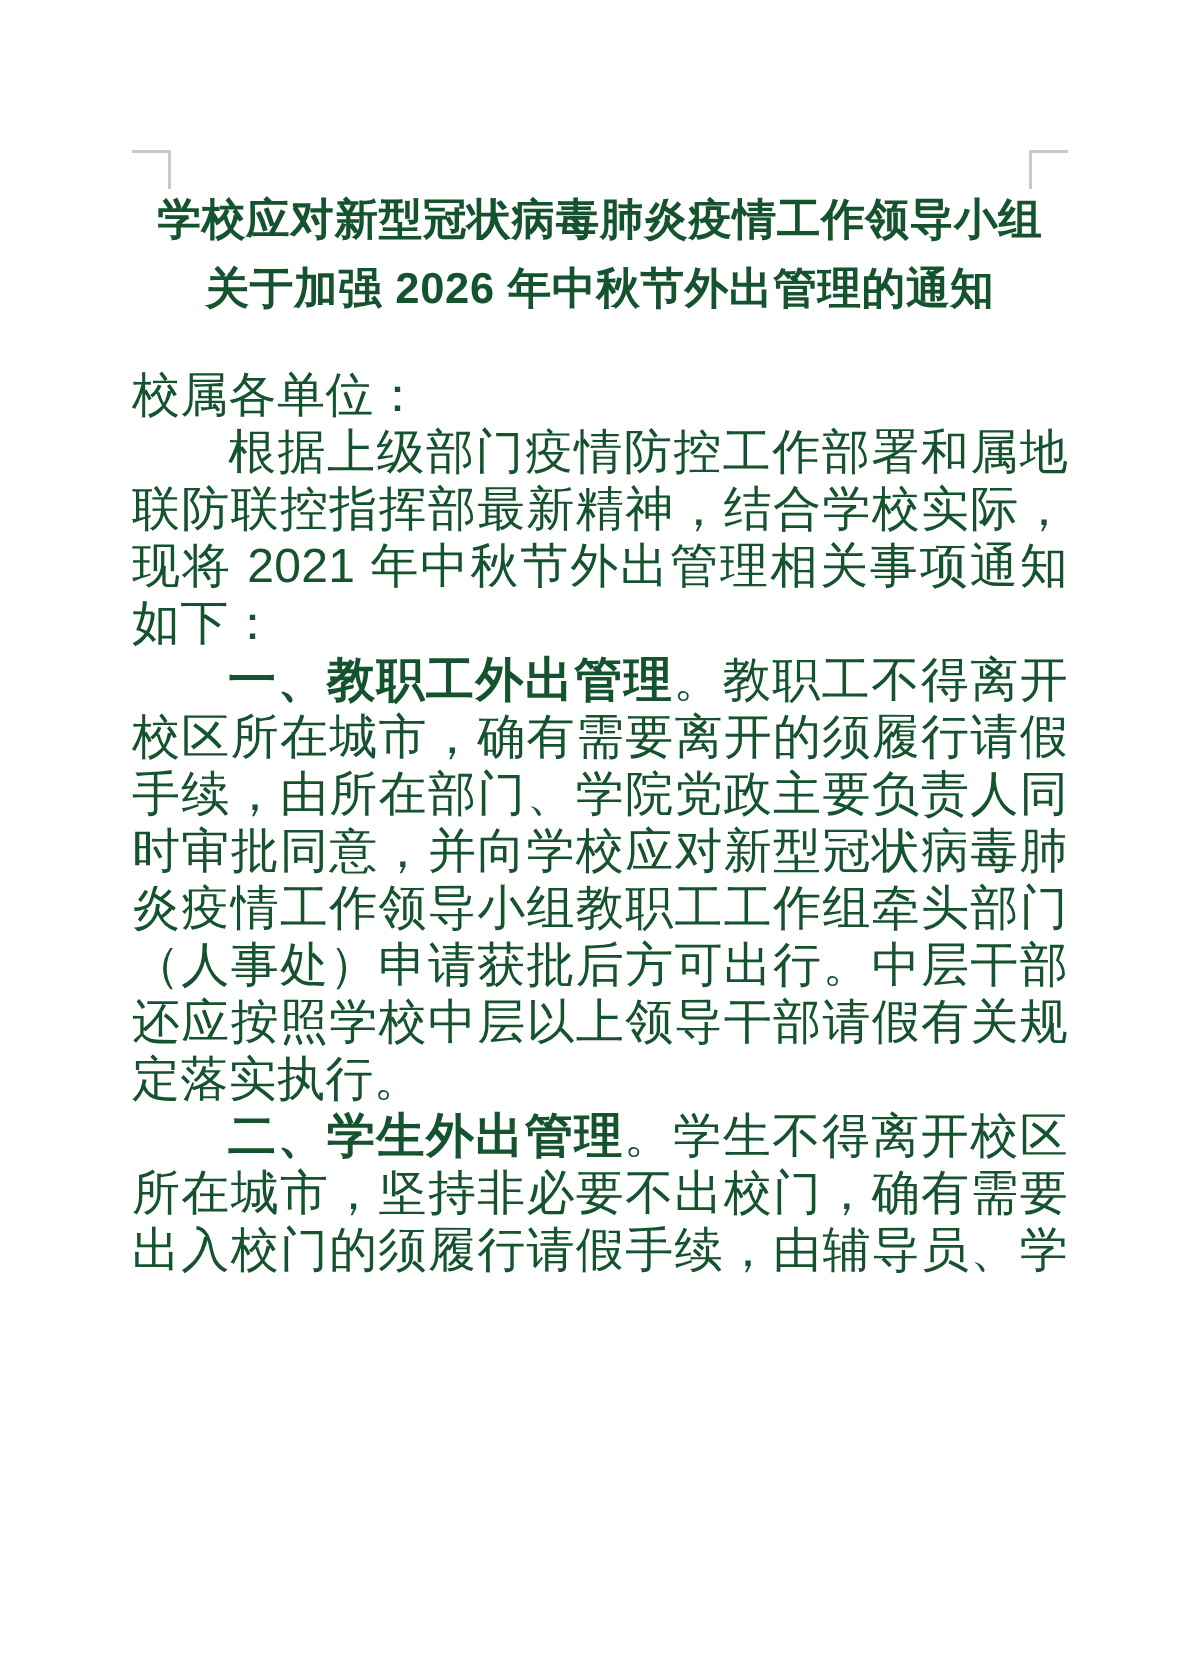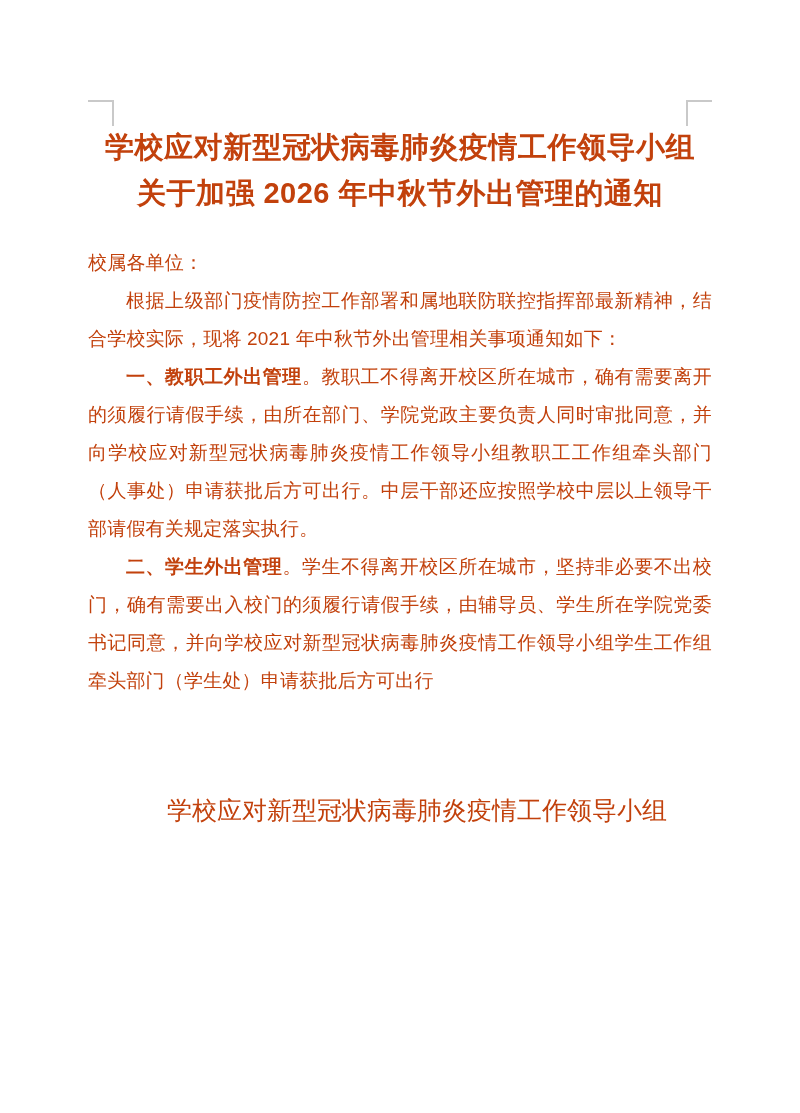--- a/index.html
+++ b/index.html
@@ -8,21 +8,21 @@
     padding: 0;
     background: #ffffff;
   }
 
   #page {
     position: relative;
     width: 800px;
     height: 850px;
     background: #ffffff;
     font-family: "Liberation Sans", "DejaVu Sans", sans-serif;
-    color: #c2410c;
+    color: #14532d;
     overflow: hidden;
     box-sizing: border-box;
   }
 
   
   .crop-mark {
     position: absolute;
     width: 26px;
     height: 26px;
     pointer-events: none;
@@ -71,21 +71,21 @@
     letter-spacing: 0.5px;
     margin: 0;
     padding-top: 12px;
   }
   .doc-title .tline { display: block; white-space: nowrap; }
 
   
   .body-block { margin-top: 28px; }
 
   p.para {
-    font-size: 19px;
+    font-size: 32px;
     line-height: 38px;
     margin: 0;
     text-align: justify;
     text-align-last: left;
     text-justify: inter-character;
     letter-spacing: 0.2px;
     word-break: break-all;
   }
 
   p.indent { text-indent: 2em; }

